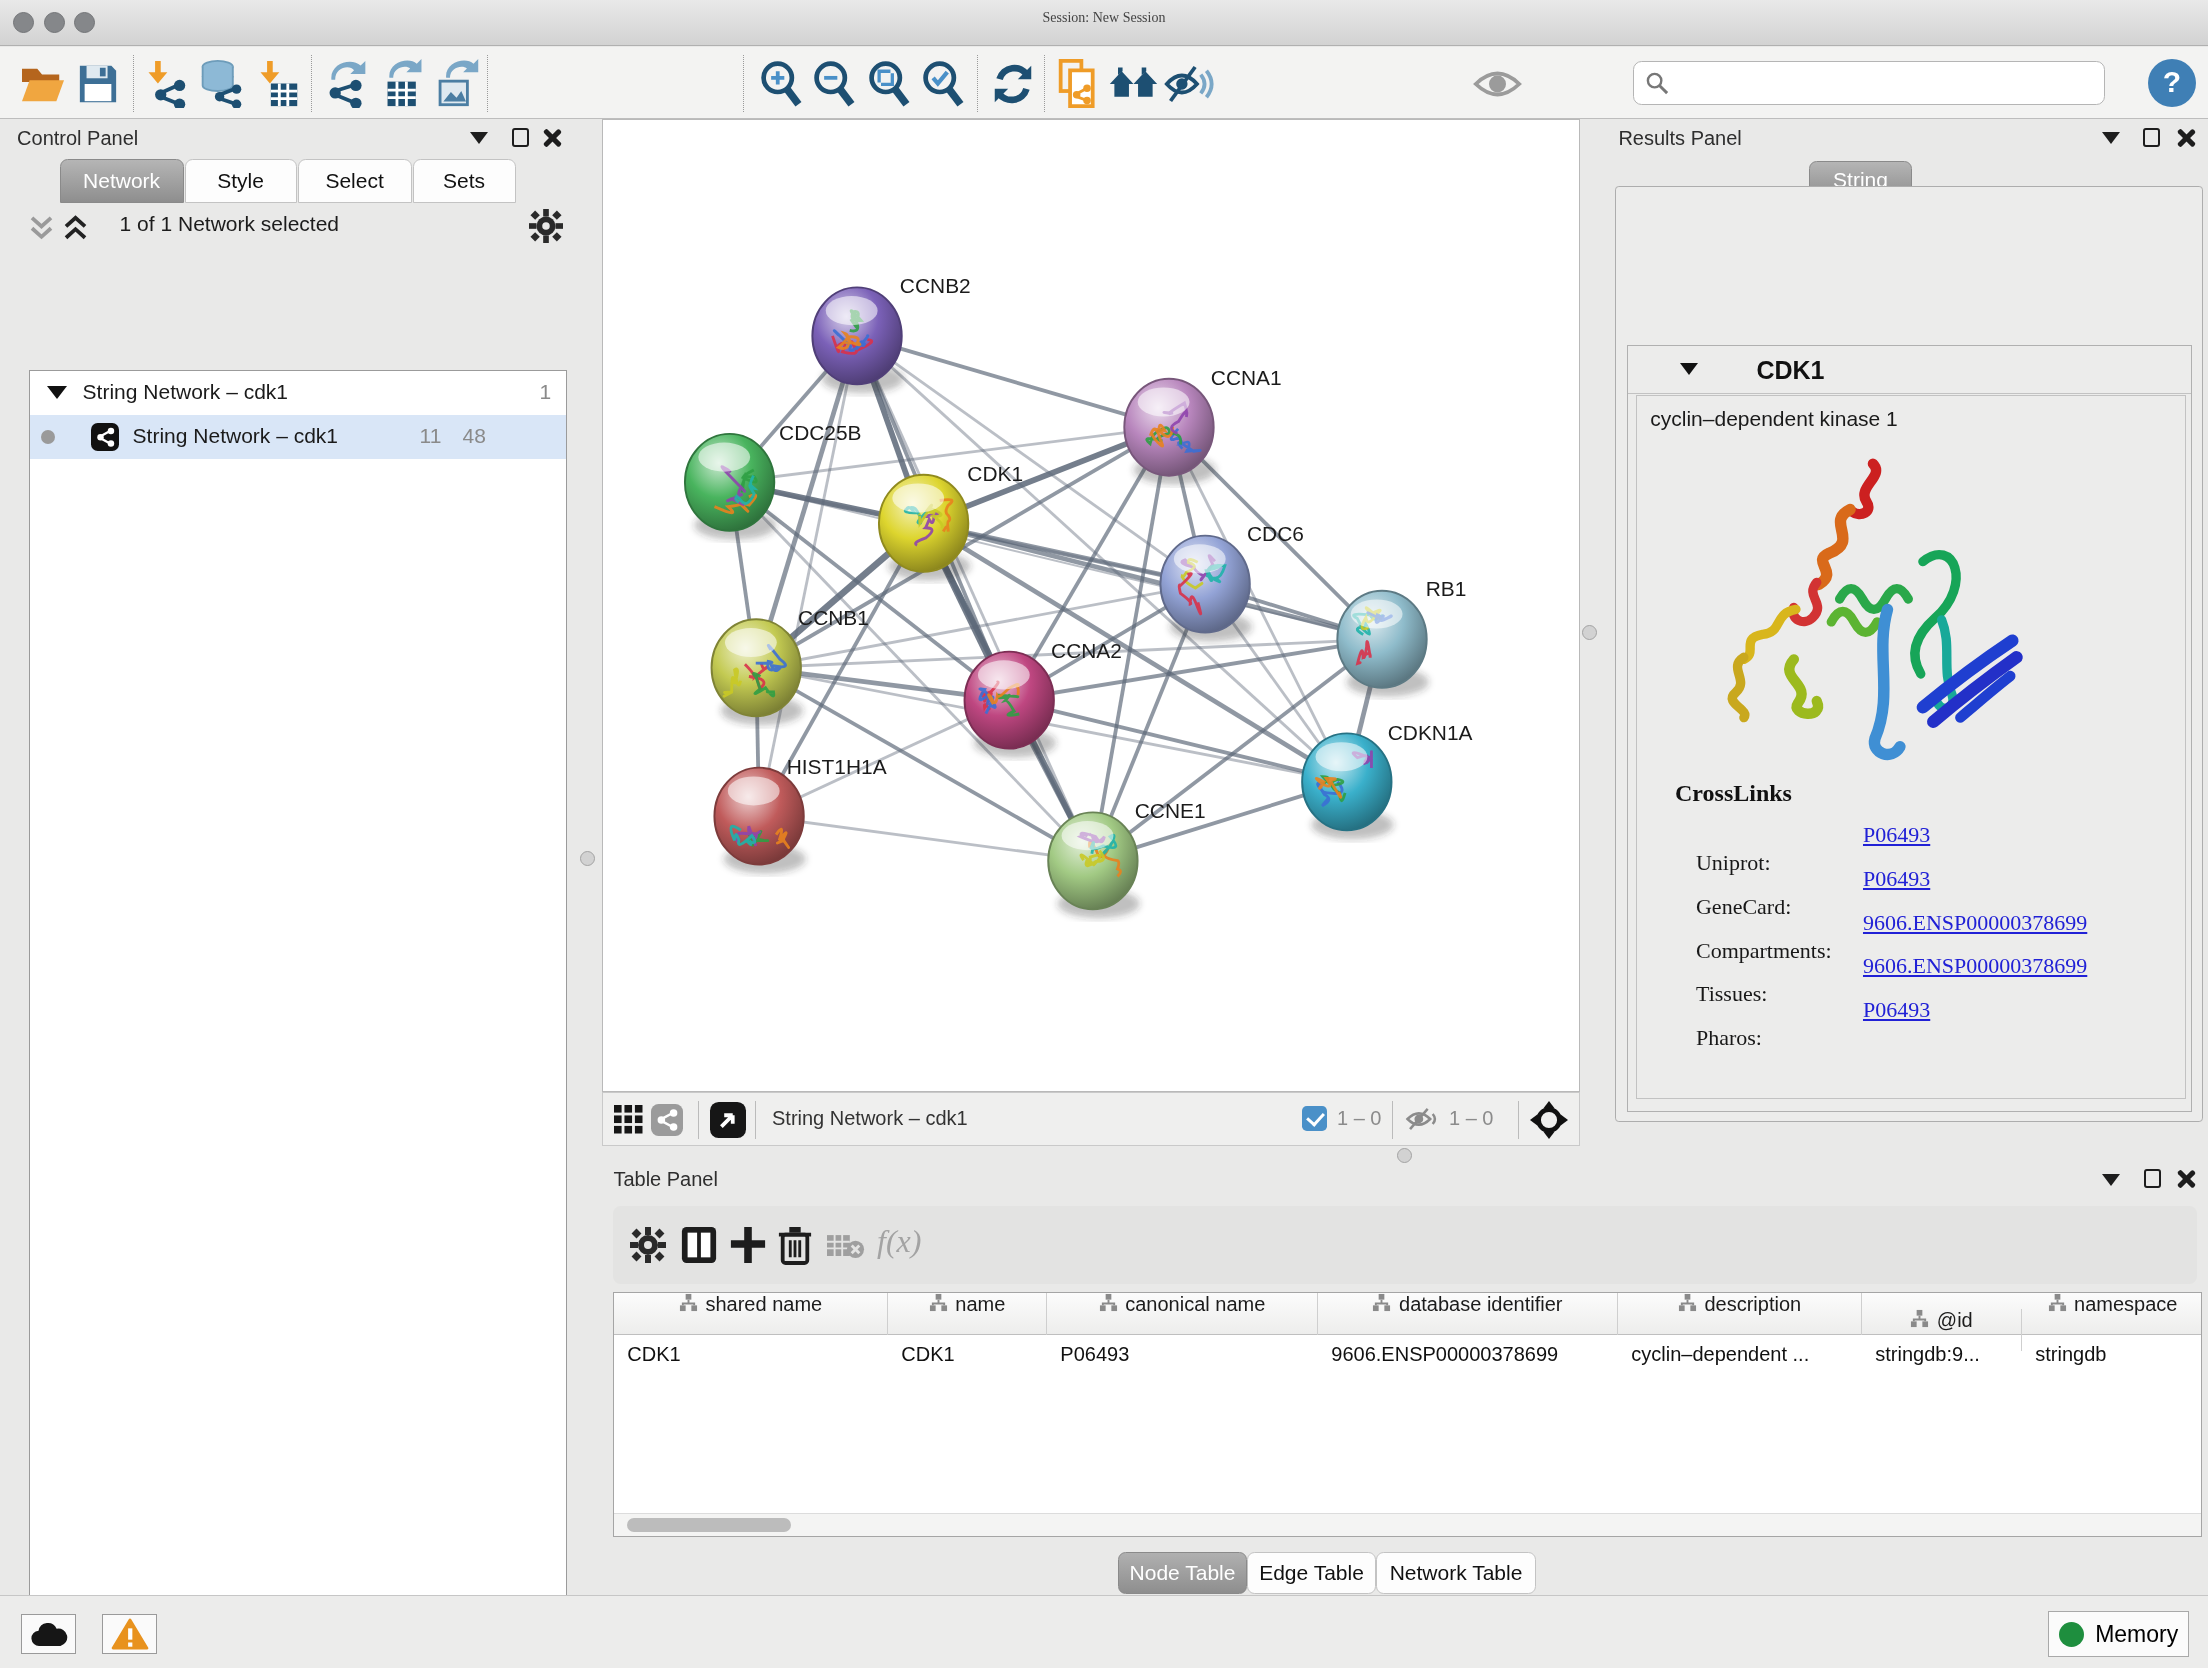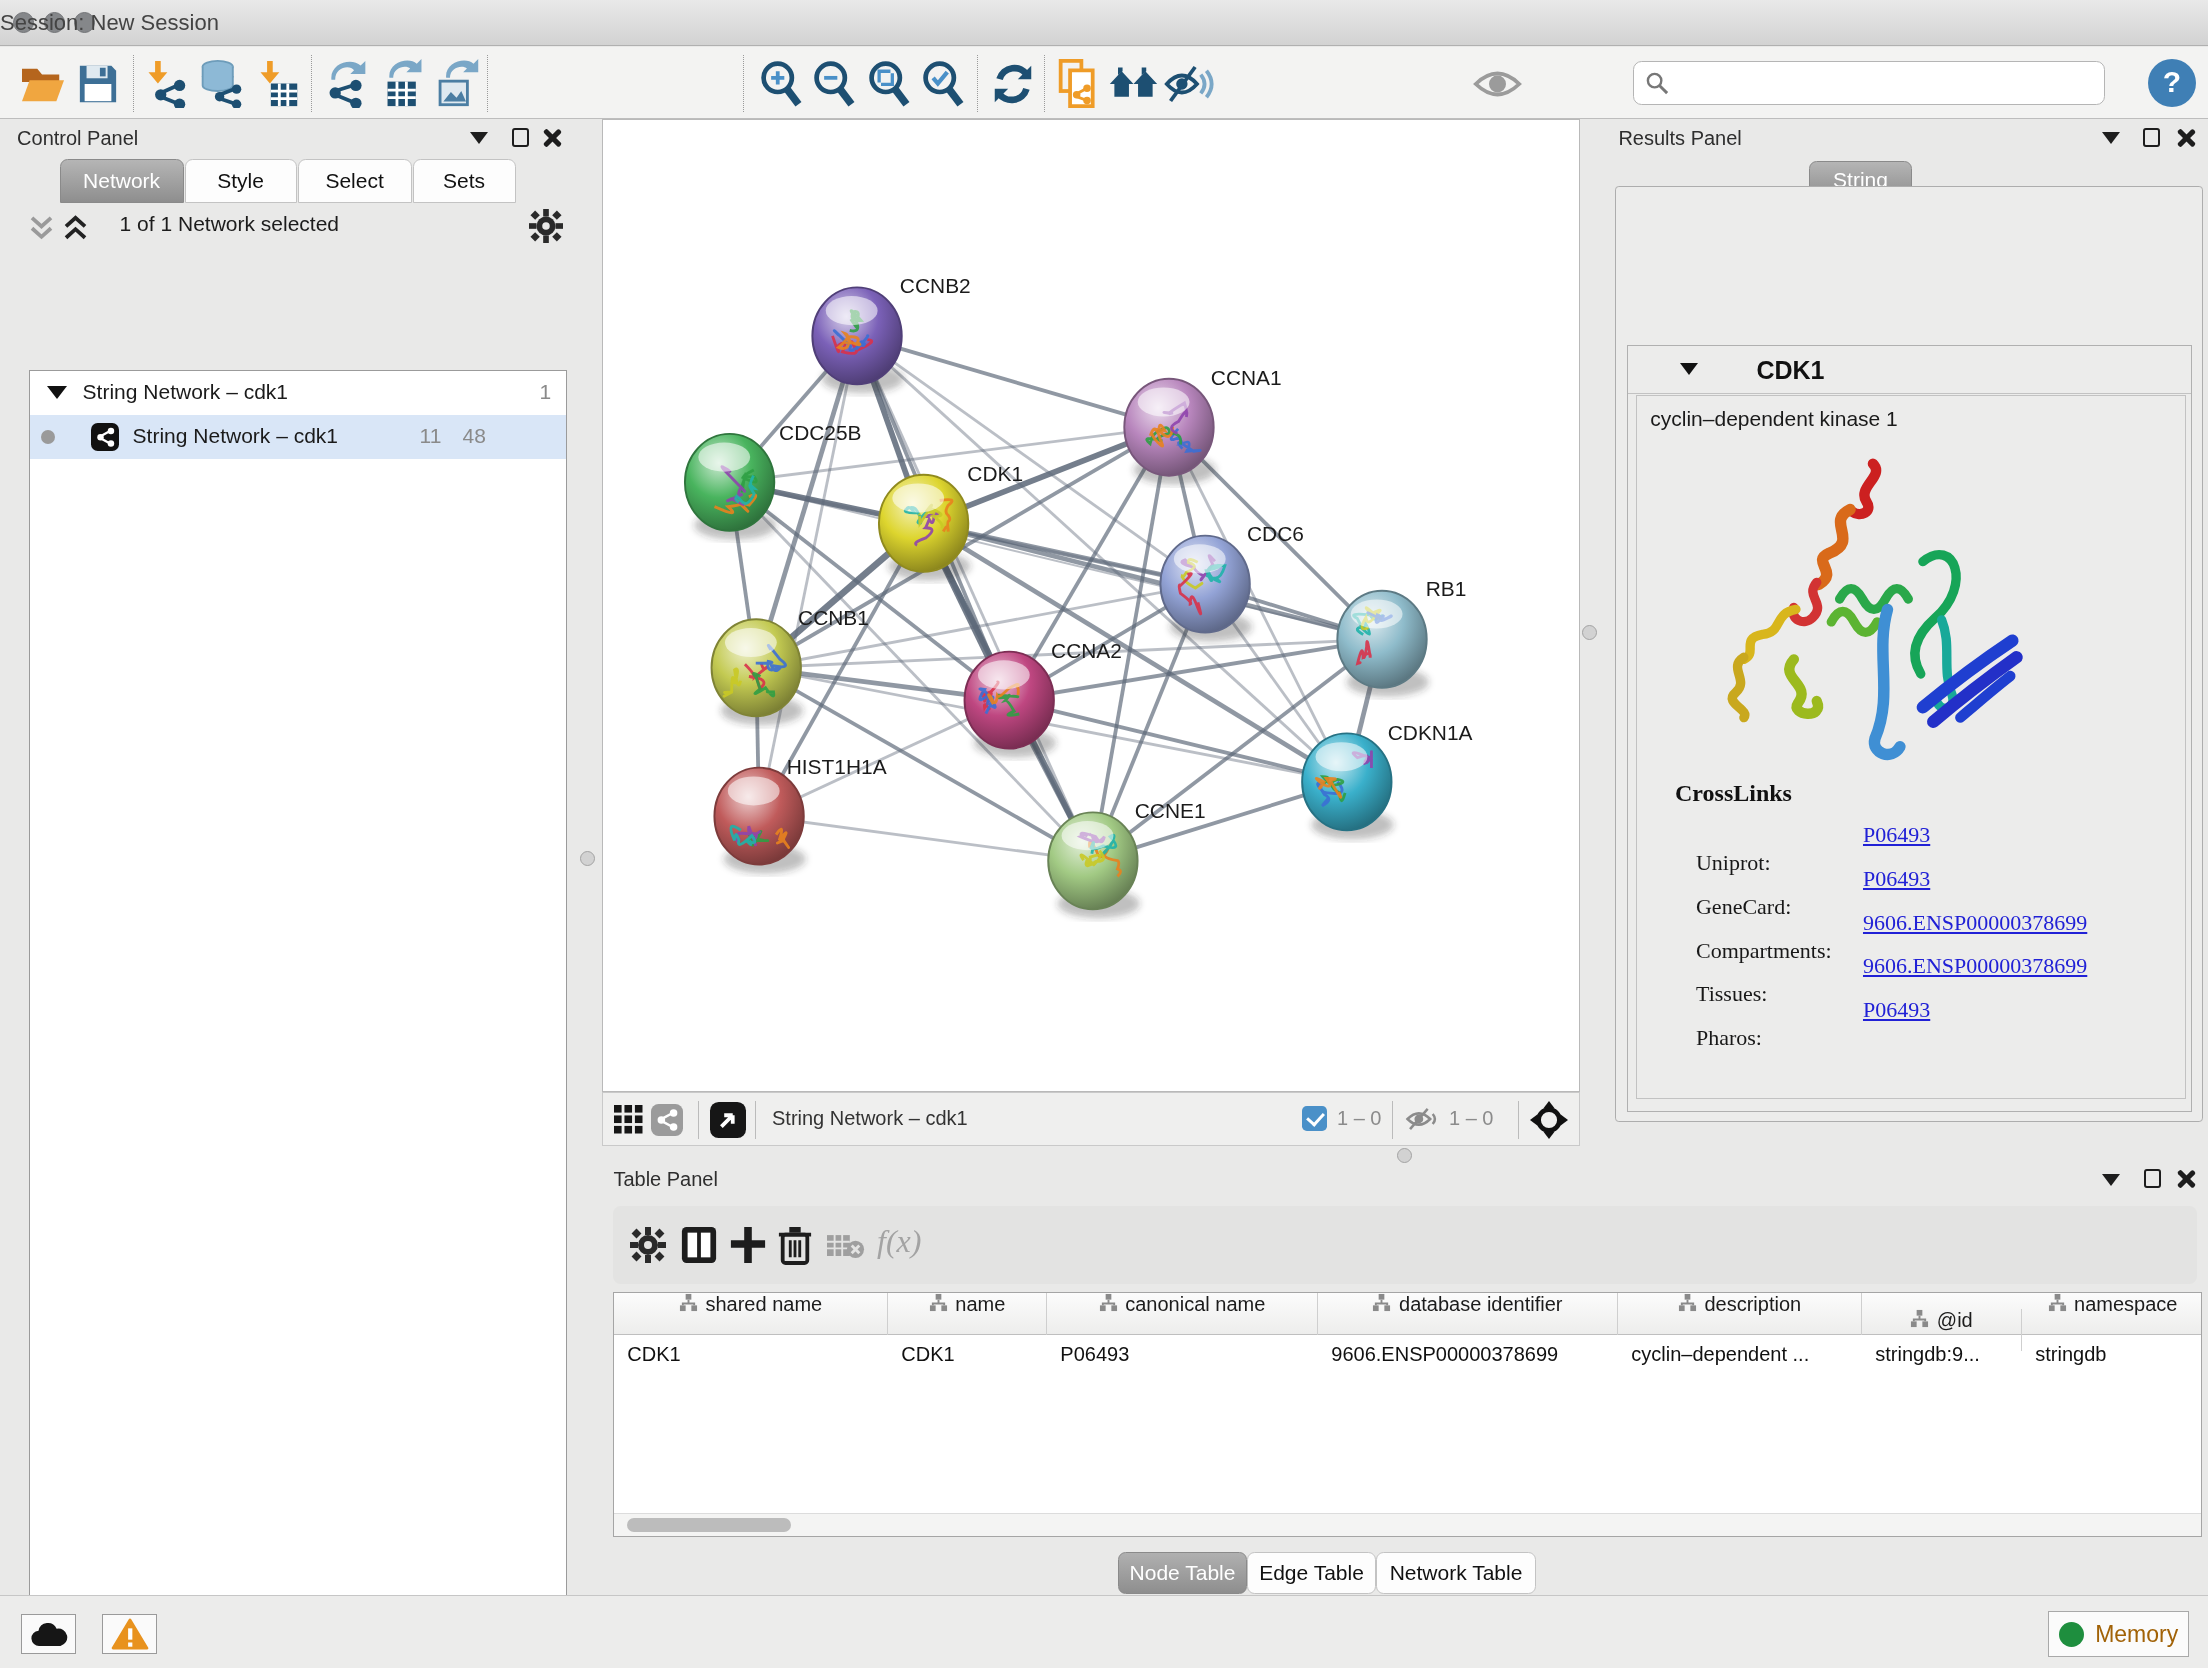--- a/index.html
+++ b/index.html
@@ -3,21 +3,21 @@
 <meta charset="utf-8">
 <style>
   html,body{margin:0;padding:0;background:#d8d8d8;}
   *{box-sizing:border-box;font-family:"Liberation Sans",sans-serif;}
   #app{position:relative;width:2208px;height:1668px;background:#e9e9e8;overflow:hidden;}
   .abs{position:absolute;}
 
   
   .titlebar{left:0;top:0;width:2208px;height:46px;background:linear-gradient(#e9e9e9,#d2d2d2);border-bottom:1px solid #b0b0b0;}
   .tl{position:absolute;top:12.4px;width:21px;height:21px;border-radius:50%;background:#85878a;border:1px solid #737578;}
-  .win-title{position:absolute;left:0;right:0;top:9.5px;text-align:left;font-size:22px;color:#444;}
+  .win-title{position:absolute;left:0;right:0;top:9.5px;text-align:center;font-size:14px;color:#444;font-family:Liberation Serif, serif;}
 
   
   .toolbar{left:0;top:47px;width:2208px;height:72px;background:#f3f3f2;border-bottom:1px solid #bdbdbd;}
   .tbtn{position:absolute;top:11.4px;width:51px;height:51px;display:flex;align-items:center;justify-content:center;}
   .tsep{position:absolute;top:7.6px;width:0;height:57px;border-left:1.9px dotted #9a9a9a;}
   .searchbox{position:absolute;left:1633px;top:14.3px;width:472px;height:44px;background:#fff;border:1px solid #b5b5b5;border-radius:8.6px;display:flex;align-items:center;padding-left:11.4px;}
   .helpbtn{position:absolute;left:2148px;top:12.4px;width:48px;height:48px;border-radius:50%;background:#3f7fb5;color:#fff;font-size:30px;font-weight:bold;text-align:center;line-height:46px;}
 
   
   .panel-head{position:absolute;font-size:20px;color:#2e2e2e;}
@@ -67,21 +67,21 @@
   .trowdata{position:absolute;left:0;top:43px;height:40px;display:flex;}
   .td{height:40px;font-size:20px;color:#111;padding:6.7px 0 0 13.3px;overflow:hidden;white-space:nowrap;}
   .hscroll{position:absolute;left:0;bottom:0;width:100%;height:23px;background:#f4f4f3;border-top:1px solid #dcdcdc;}
   .hthumb{position:absolute;left:13.3px;top:3.8px;width:164px;height:14.3px;border-radius:7.6px;background:#bcbcbc;}
   .btab{position:absolute;height:42px;border:1px solid #c3c3c3;background:#fdfdfd;color:#111;font-size:21px;text-align:center;line-height:40px;border-radius:7.6px;}
   .btab.sel{background:linear-gradient(#b0b0b0,#8e8e8e);color:#fff;border-color:#8a8a8a;}
 
   
   .statusbar{left:0;top:1595px;width:2208px;height:73px;background:#ececeb;border-top:1px solid #c6c6c6;}
   .sq-btn{position:absolute;width:55px;height:40px;background:#fafafa;border:1.9px solid #9a9a9a;display:flex;align-items:center;justify-content:center;}
-  .membtn{position:absolute;left:2048px;top:15px;width:141px;height:46px;background:#fbfbfb;border:1.9px solid #a9a9a9;display:flex;align-items:center;justify-content:center;gap:11.4px;font-size:23px;color:#a16207;}
+  .membtn{position:absolute;left:2048px;top:15px;width:141px;height:46px;background:#fbfbfb;border:1.9px solid #a9a9a9;display:flex;align-items:center;justify-content:center;gap:11.4px;font-size:23px;color:#000000;}
   .memdot{width:25px;height:25px;border-radius:50%;background:#1e8e3e;}
 
   .splitdot{position:absolute;width:15px;height:15px;border-radius:50%;background:#d2d2d2;border:1px solid #a3a3a3;}
 </style>
 </head>
 <body>
 
 <div id="app">
 
   <div class="titlebar abs">

